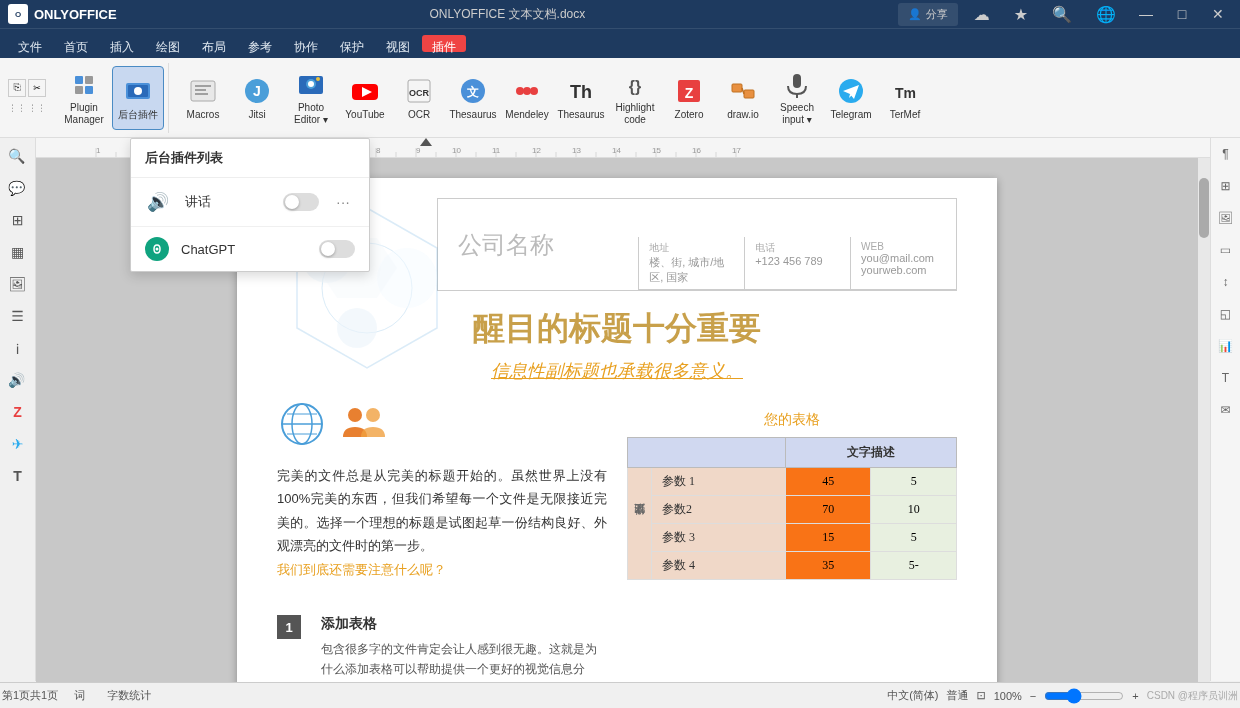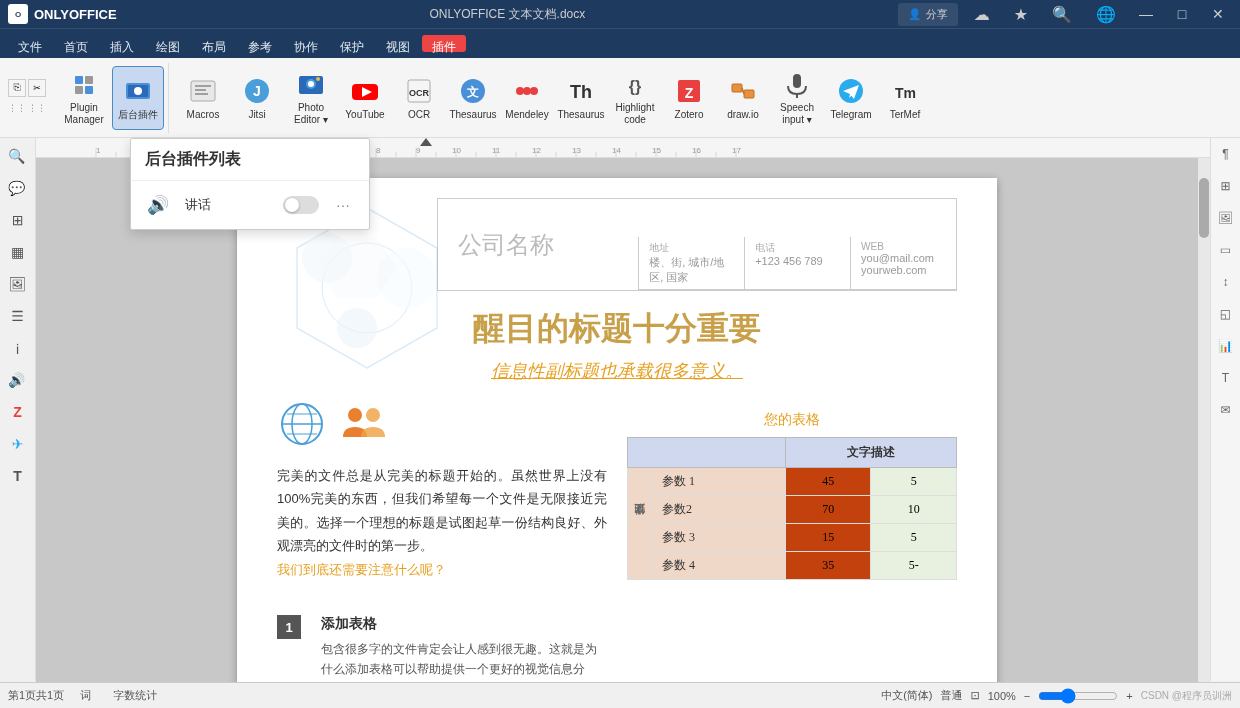--- a/index.html
+++ b/index.html
@@ -254,21 +254,21 @@
       text-align: center;
       font-size: 12px;
       color: #333;
     }
     .doc-table td {
       border: 1px solid #ddd;
       padding: 5px 10px;
       font-size: 12px;
     }
     .row-header-cell { background: #f0d8c8; color: #333; font-weight: 500; }
-    .data-cell { text-align: center; background: #c2410c; }
+    .data-cell { text-align: center; background: #f97316; }
     .data-cell-green { text-align: center; background: #e8f0e0; }
 
     
     .numbered-section {
       display: flex;
       gap: 20px;
       margin-top: 16px;
     }
     .section-num {
       background: #555;
@@ -293,21 +293,21 @@
       top: 138px;
       width: 240px;
       background: white;
       border: 1px solid #ccc;
       box-shadow: 0 4px 12px rgba(0,0,0,0.15);
       z-index: 100;
       border-radius: 2px;
     }
     .dropdown-header {
       padding: 10px 14px;
-      font-size: 16px;
+      font-size: 13px;
       font-weight: bold;
       color: #333;
       border-bottom: 1px solid #eee;
     }
     .dropdown-item {
       display: flex;
       align-items: center;
       padding: 10px 14px;
       gap: 12px;
       border-bottom: 1px solid #f0f0f0;
@@ -366,21 +366,21 @@
     #statusbar {
       position: absolute;
       bottom: 0;
       left: 0;
       right: 0;
       height: 26px;
       background: #f0f0f0;
       border-top: 1px solid #ccc;
       display: flex;
       align-items: center;
-      padding: 0 8px;
+      padding: 0 2px;
       justify-content: space-between;
       font-size: 11px;
       color: #555;
     }
     .status-left { display: flex; gap: 16px; align-items: center; }
     .status-right { display: flex; gap: 8px; align-items: center; }
     .status-btn { cursor: pointer; padding: 2px 6px; border-radius: 2px; }
 
     
     .header-actions {
@@ -859,20 +859,33 @@
 
   <div class="dropdown-item">
     <div class="dropdown-item-icon">🔊</div>
     <div class="dropdown-item-label">讲话</div>
     <div class="toggle-switch">
       <div class="knob"></div>
     </div>
     <div class="more-btn">···</div>
   </div>
 
+  <div class="dropdown-item">
+    <div class="chatgpt-icon">
+      <svg width="16" height="16" viewBox="0 0 16 16">
+        <circle cx="8" cy="8" r="7" fill="#10a37f"></circle>
+        <path d="M5 8 Q5 4 8 4 Q11 4 11 8 Q11 12 8 12 Q5 12 5 8" fill="none" stroke="white" stroke-width="1.5"></path>
+        <circle cx="8" cy="8" r="1.5" fill="white"></circle>
+      </svg>
+    </div>
+    <div class="dropdown-item-label">ChatGPT</div>
+    <div class="toggle-switch">
+      <div class="knob"></div>
+    </div>
+  </div>
 </div>
 
 <div id="statusbar">
   <div class="status-left">
     <span>第1页共1页</span>
     <span>词</span>
     <span class="status-btn">字数统计</span>
   </div>
   <div class="status-right">
     <span>中文(简体)</span>

